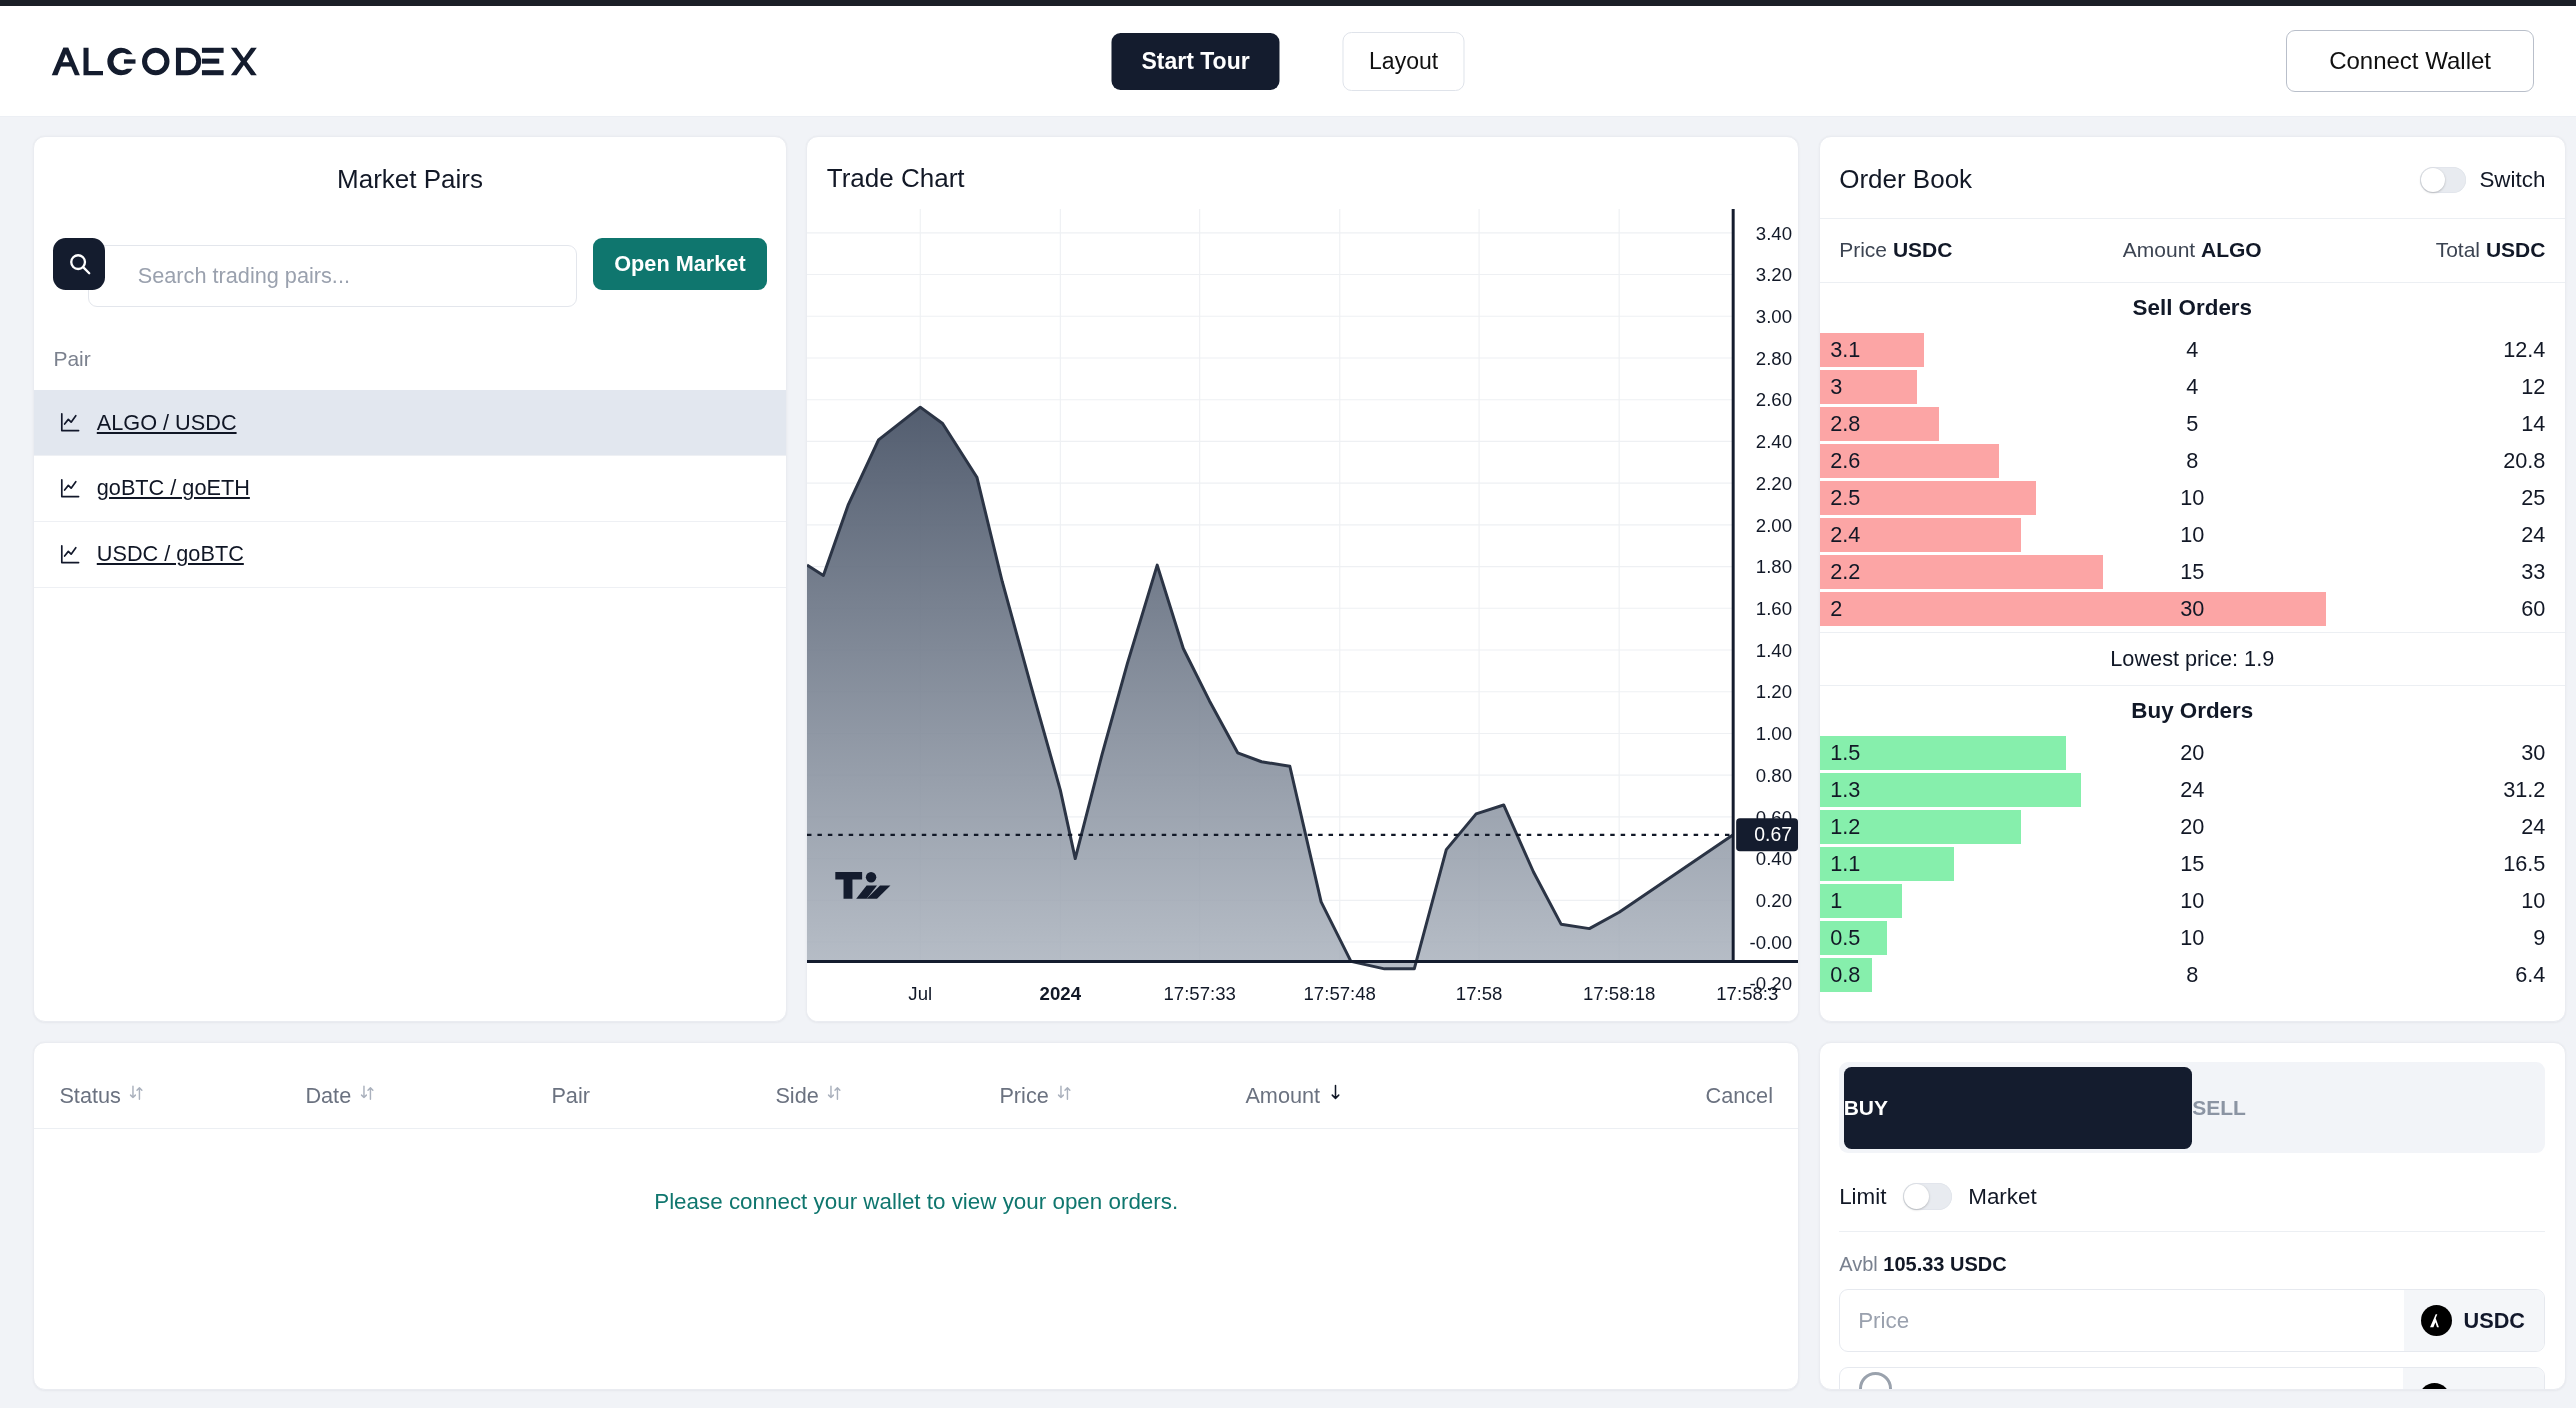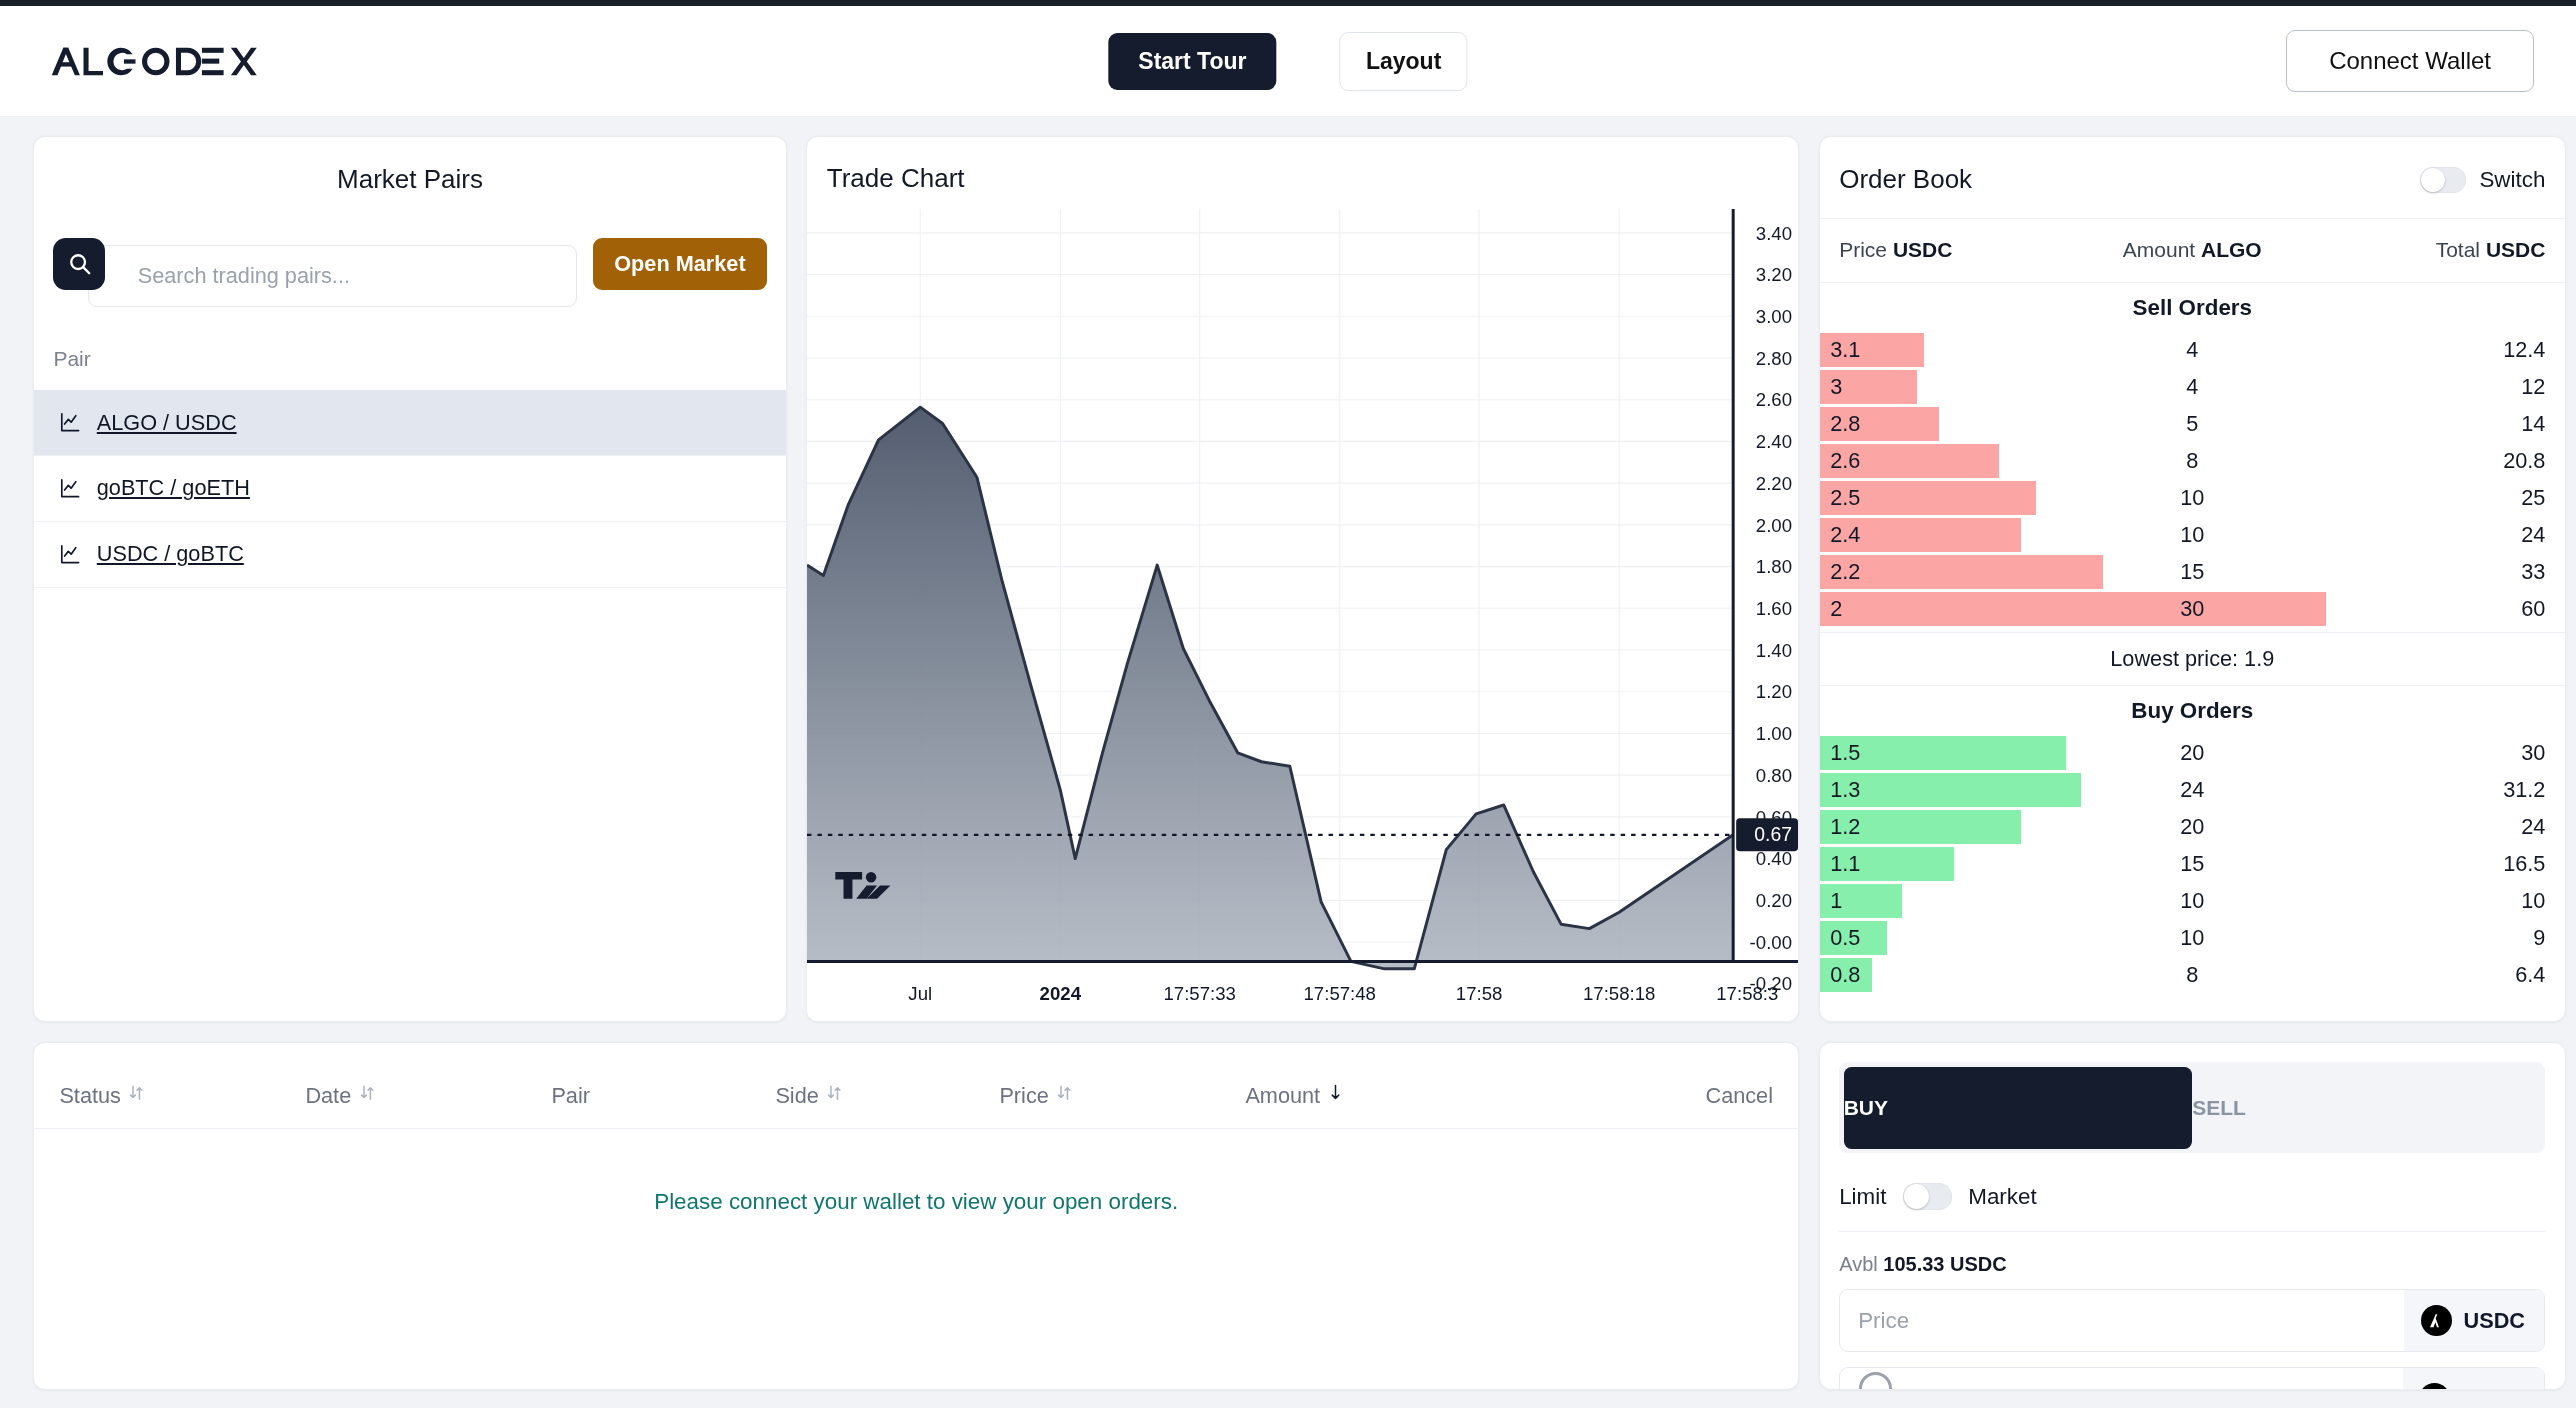--- a/index.html
+++ b/index.html
@@ -27,21 +27,21 @@
   }
   .btn-dark {
     background: #141c2e; color: #fff; border: none;
     border-radius: 9px; padding: 15px 30px;
     font-size: 23px; font-weight: 700;
     font-family: "Liberation Sans", sans-serif; cursor: pointer;
   }
   .btn-outline {
     background: #fff; color: #111; border: 0.7px solid #dfe3ea;
     border-radius: 9px; padding: 15px 25.4px;
-    font-size: 23px; font-weight: 700;
+    font-size: 23px; font-weight: 400;
     font-family: "Liberation Sans", sans-serif; cursor: pointer; margin-left: 48px;
   }
   .header-right { margin-left: auto; }
   .btn-wallet {
     background: #fff; color: #111; border: 0.7px solid #b9bfca;
     border-radius: 9px; padding: 16.4px 42px;
     font-size: 24px; font-weight: 400;
     font-family: "Liberation Sans", sans-serif; cursor: pointer;
   }
 
@@ -68,21 +68,21 @@
     border-radius: 12.7px; display: flex; align-items: center; justify-content: center;
     margin-right: -34px; position: relative; z-index: 3; cursor: pointer;
   }
   .search-input {
     flex: 1; height: 62px; border: 0.7px solid #e3e6ec; border-radius: 9px;
     padding: 0 16.4px 0 49px; font-size: 21.7px; color: #111;
     font-family: "Liberation Sans", sans-serif; background: #fff; margin-top: 24px;
   }
   .search-input::placeholder { color: #9aa1ae; }
   .open-market {
-    background: #a16207; color: #fff; border: none; border-radius: 9px;
+    background: #0f766e; color: #fff; border: none; border-radius: 9px;
     height: 52px; padding: 0 21px; font-size: 21.7px; font-weight: 700;
     font-family: "Liberation Sans", sans-serif; cursor: pointer; white-space: nowrap;
   }
   .mp-colhdr { padding: 40px 19.4px 19.4px 19.4px; font-size: 21px; color: #7b818e; }
   .pair-row {
     display: flex; align-items: center; gap: 15px;
     padding: 19.4px 19.4px 19.4px 25.4px; font-size: 21.7px; color: #101625;
     border-bottom: 0.7px solid #eef0f4; cursor: pointer; text-decoration: underline;
   }
   .pair-row.active { background: #e2e7ef; }

